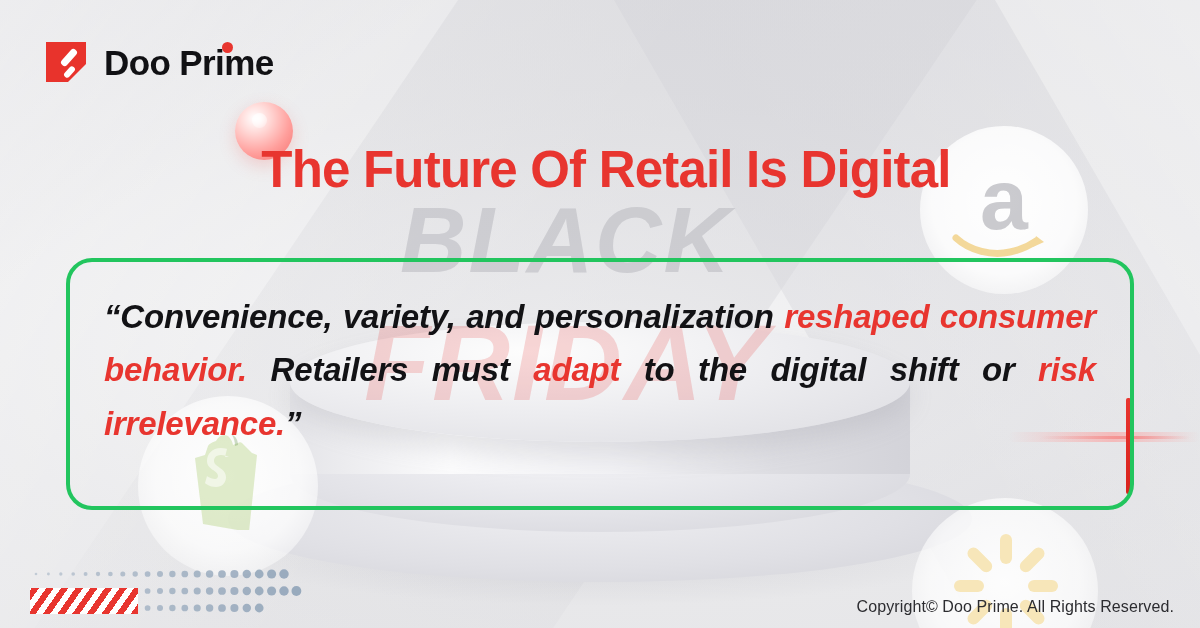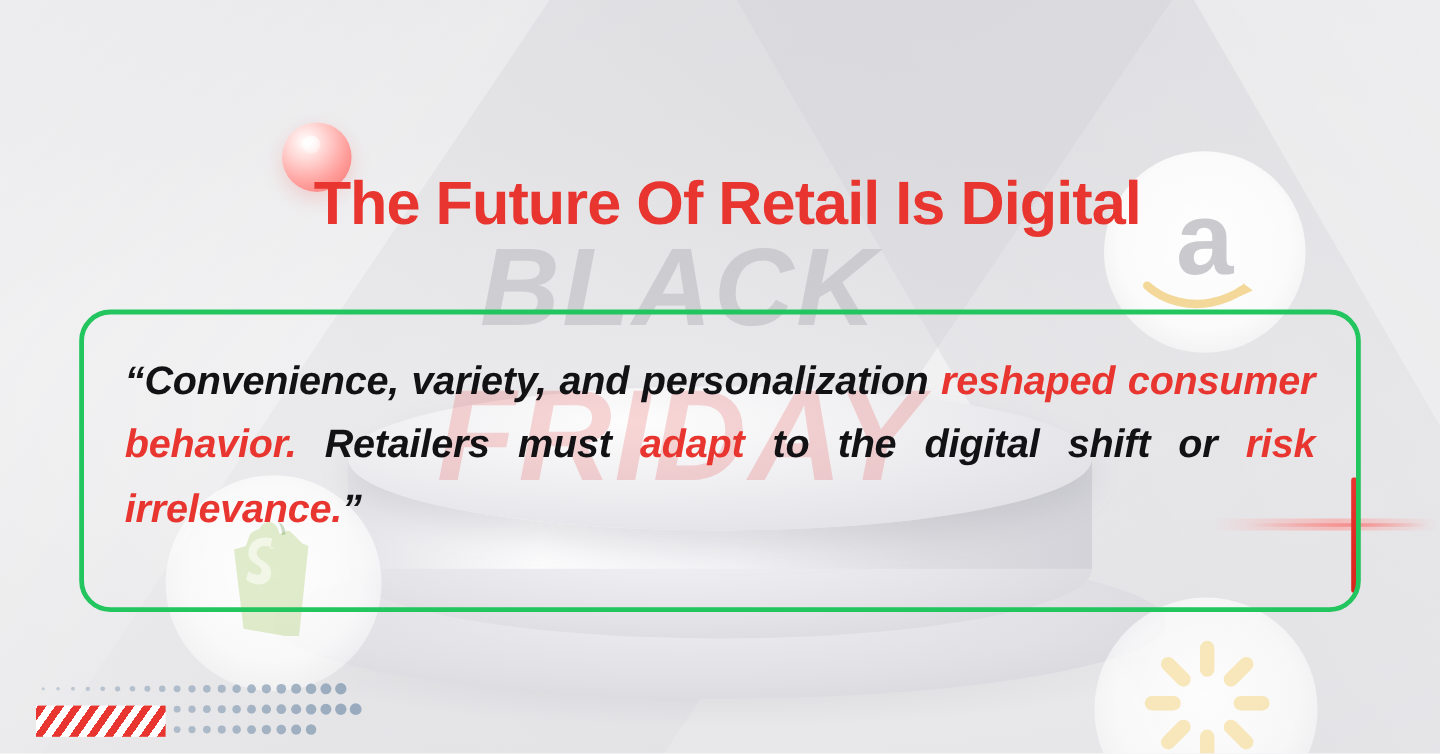--- a/index.html
+++ b/index.html
@@ -366,20 +366,31 @@
     </g>
   </svg>
 
   <div class="sphere"></div>
   <div class="sphere-hl"></div>
 
   <div class="laser-h"></div>
   <div class="laser-h2"></div>
   <div class="laser-v"></div>
 
+  <div class="logo">
+    <svg class="logo-mark" viewBox="0 0 44 44">
+      <path d="M2 2 H42 V24 L24 42 H2 Z" fill="#e8332c"></path>
+      <rect x="21.5" y="7.5" width="7" height="20" rx="3.2" transform="rotate(42 25 17.5)" fill="#ffffff"></rect>
+      <rect x="22.5" y="25.5" width="6" height="13" rx="2.8" transform="rotate(42 25.5 32)" fill="#ffffff"></rect>
+    </svg>
+    <div class="logo-text">
+      <span>Doo Prime</span>
+      <span class="logo-dot"></span>
+    </div>
+  </div>
 
   <div class="headline">The Future Of Retail Is Digital</div>
 
   <div class="quote-card">
     <div class="quote-text">
       <span>“</span><span>Convenience, variety, and personalization </span><span class="hl">reshaped consumer behavior.</span><span> Retailers must </span><span class="hl">adapt</span><span> to the digital shift or </span><span class="hl">risk irrelevance.</span><span>”</span>
     </div>
   </div>
 
   <svg class="dotgrid" viewBox="0 0 280 52">
@@ -441,14 +452,15 @@
       <circle cx="154.8" cy="42.0" r="3.36" fill="#8fa3b8" opacity="0.71"></circle>
       <circle cx="167.2" cy="42.0" r="3.53" fill="#8fa3b8" opacity="0.73"></circle>
       <circle cx="179.6" cy="42.0" r="3.70" fill="#8fa3b8" opacity="0.75"></circle>
       <circle cx="192.0" cy="42.0" r="3.87" fill="#8fa3b8" opacity="0.77"></circle>
       <circle cx="204.4" cy="42.0" r="4.04" fill="#8fa3b8" opacity="0.79"></circle>
       <circle cx="216.8" cy="42.0" r="4.21" fill="#8fa3b8" opacity="0.81"></circle>
       <circle cx="229.2" cy="42.0" r="4.39" fill="#8fa3b8" opacity="0.84"></circle>
     </svg>
   <div class="hatchbar"></div>
 
+  <div class="copyright">Copyright© Doo Prime. All Rights Reserved.</div>
 
 </div>
 
 </body></html>

